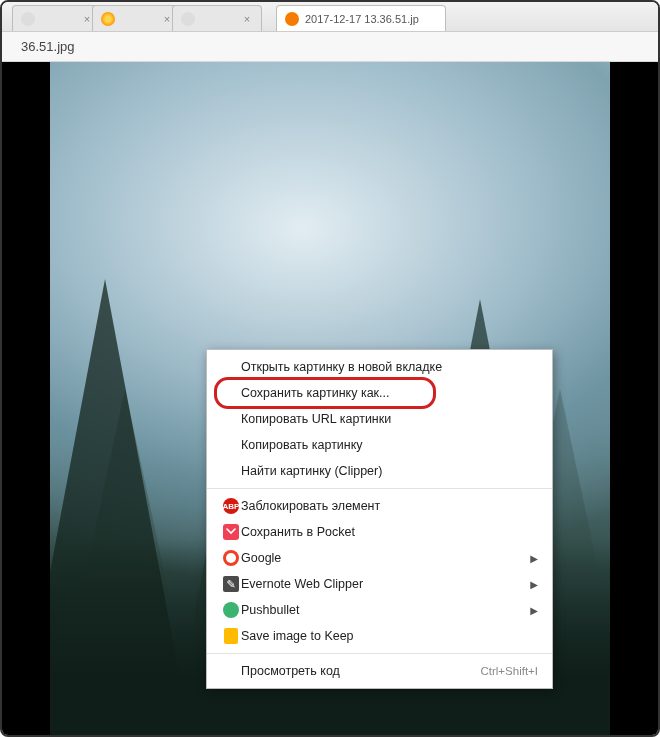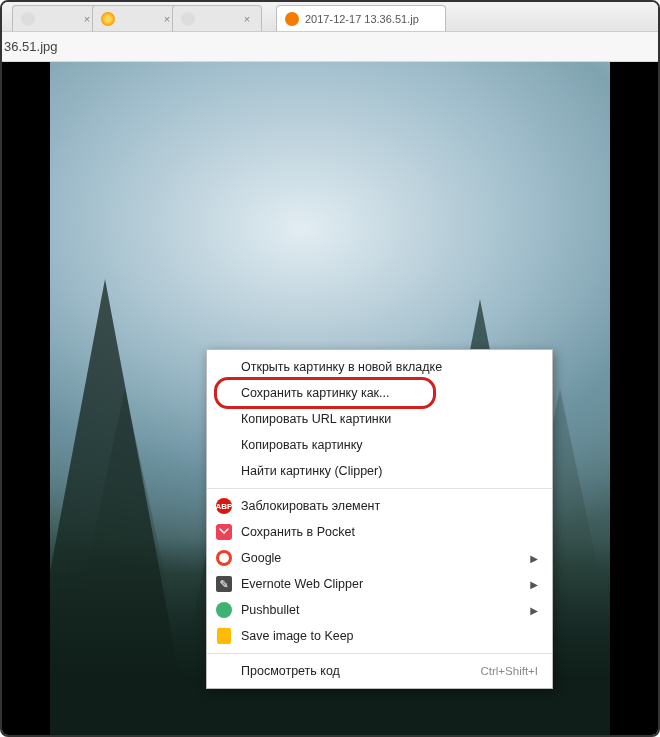--- a/index.html
+++ b/index.html
@@ -63,21 +63,21 @@
   width: 12px; height: 12px;
   display: flex; align-items: center; justify-content: center;
   font-size: 11px; color: #888;
 }
 .addressbar-row {
   height: 30px;
   background: #f7f7f7;
   border-bottom: 1px solid #d8d8d8;
   display: flex;
   align-items: center;
-  padding: 0 2px;
+  padding: 0 19px;
   font-size: 13px;
   color: #444;
 }
 .viewer {
   position: absolute;
   top: 60px; left: 0; right: 0; bottom: 0;
   background: #000;
   display: flex;
   align-items: center;
   justify-content: center;
@@ -111,21 +111,21 @@
 }
 .ctx-item {
   display: flex;
   align-items: center;
   height: 26px;
   padding: 0 14px 0 34px;
   position: relative;
 }
 .ctx-item .ico {
   position: absolute;
-  left: 8px;
+  left: 15px;
   width: 18px; height: 18px;
   display: flex; align-items: center; justify-content: center;
   font-size: 12px;
 }
 .ctx-item .chev {
   margin-left: auto;
   font-size: 10px;
   color: #555;
 }
 .ctx-item .shortcut {

